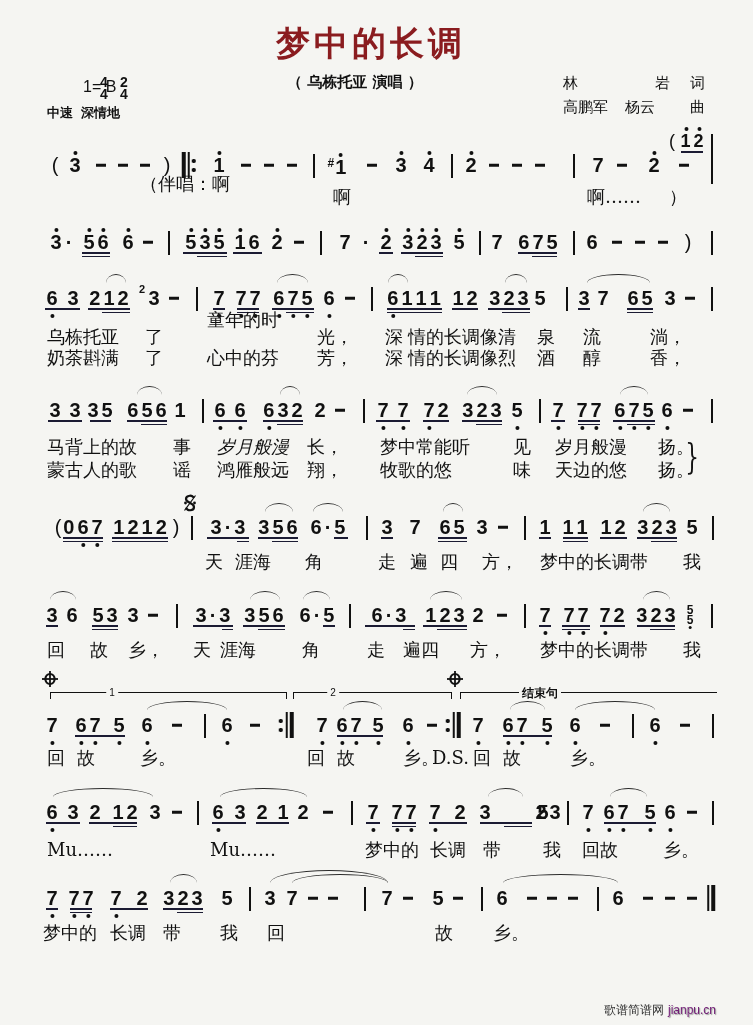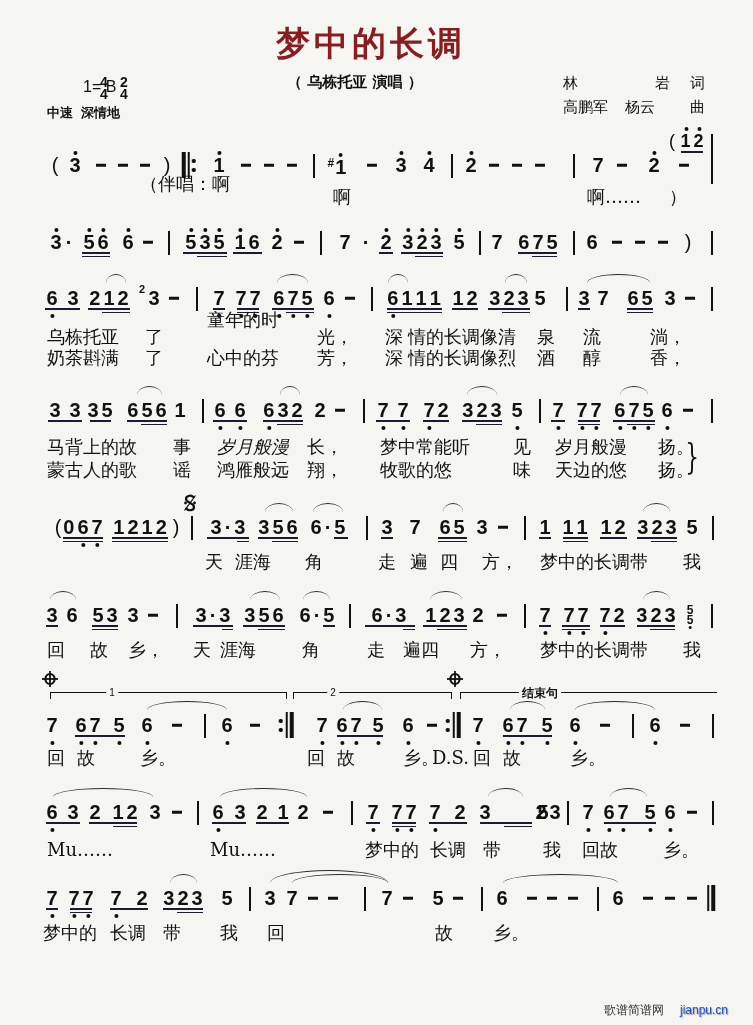--- a/index.html
+++ b/index.html
@@ -44,21 +44,21 @@
   .brace{position:absolute;transform:translate(-50%,-50%) scaleX(0.6);font:36px/36px "DejaVu Serif",serif;}
   .volta{position:absolute;height:7px;border-top:1.5px solid #111;box-sizing:border-box;}
   .volta.l{border-left:1.5px solid #111;}
   .volta.r{border-right:1.5px solid #111;}
   .volta-label{position:absolute;transform:translate(-50%,-50%);background:#f5f5f2;padding:0 3px;font:10px/10px "Liberation Sans",sans-serif;}
   .volta-label.big{font:bold 12px/12px "DejaVu Sans",sans-serif;}
   .marker{position:absolute;transform:translate(-50%,-50%);display:block;}
 
   .footnote{left:180px;top:957px;transform:translateY(-50%);font:bold 13px/14px "DejaVu Sans",sans-serif;}
   .wm{left:604px;top:1010px;transform:translateY(-50%);font:12px/14px "DejaVu Serif",serif;color:#333;}
-  .wm-domain{color:#1d4ed8;font:12px/14px "Liberation Sans",sans-serif;margin-left:16px;text-shadow:1px 1px 1px #999;}
+  .wm-domain{color:#701a75;font:12px/14px "Liberation Sans",sans-serif;margin-left:4px;text-shadow:1px 1px 1px #999;}
 </style>
 </head>
 <body>
 
 <div id="sheet">
   <div class="abs title">梦中的长调</div>
   <div class="abs key">1= B</div>
   <div class="abs ts" style="left:104px">
     <span>4</span>
     <span>4</span>

